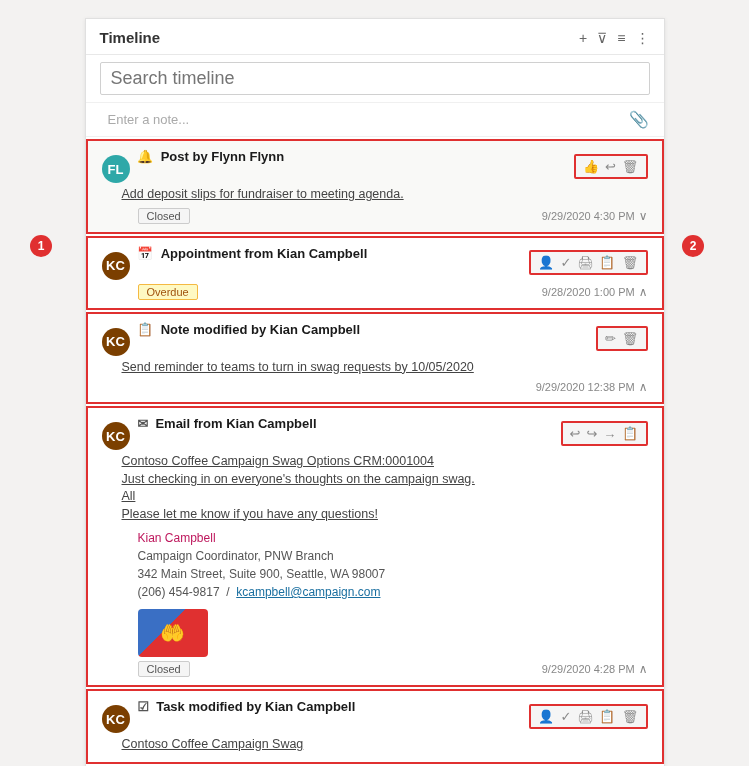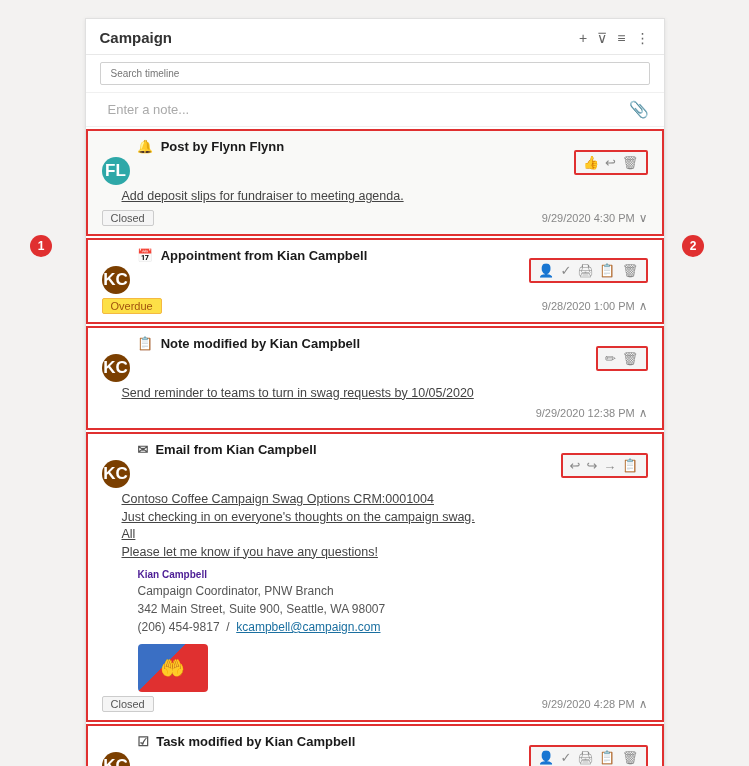--- a/index.html
+++ b/index.html
@@ -53,21 +53,21 @@
     }
     .search-bar {
       padding: 7px 14px;
       border-bottom: 1px solid #f0f0f0;
     }
     .search-bar input {
       width: 100%;
       border: 1px solid #d0d0d0;
       border-radius: 2px;
       padding: 5px 10px;
-      font-size: 10px;
+      font-size: 18px;
       color: #888;
       outline: none;
     }
     .note-input {
       padding: 7px 14px;
       display: flex;
       align-items: center;
       justify-content: space-between;
       color: #999;
       font-size: 13px;
@@ -99,25 +99,25 @@
       gap: 8px;
       flex: 1;
     }
     .avatar {
       width: 28px;
       height: 28px;
       border-radius: 50%;
       display: flex;
       align-items: center;
       justify-content: center;
-      font-size: 17px;
+      font-size: 13px;
       font-weight: 600;
       color: #fff;
       flex-shrink: 0;
-      margin-top: 18px;
+      margin-top: 6px;
     }
     .avatar-fl { background: #2ea8a8; }
     .avatar-kc { background: #7b3f00; }
     .item-title {
       font-size: 13px;
       font-weight: 600;
       color: #1a1a1a;
       display: flex;
       align-items: center;
       gap: 4px;
@@ -131,34 +131,35 @@
       font-size: 12.5px;
       color: #444;
       margin-left: 20px;
       line-height: 1.4;
       text-decoration: underline;
     }
     .item-footer {
       display: flex;
       align-items: center;
       justify-content: space-between;
+      margin-left: 36px;
       margin-top: 4px;
     }
     .badge {
       font-size: 11px;
       padding: 1px 8px;
       border-radius: 2px;
       border: 1px solid #ccc;
       color: #555;
       background: #f5f5f5;
     }
     .badge-overdue {
       border-color: #f4b942;
       color: #a0520e;
-      background: #fde047;
+      background: #fef9c3;
     }
     .timestamp {
       font-size: 11px;
       color: #888;
       display: flex;
       align-items: center;
       gap: 4px;
     }
     .chevron { color: #888; font-size: 12px; cursor: pointer; }
 
@@ -195,40 +196,40 @@
     .circle-2 { right: 35px; top: 225px; }
 
     
     .email-signature {
       margin-left: 36px;
       margin-top: 6px;
       font-size: 12px;
       line-height: 1.5;
     }
     .email-sig-name {
-      color: #4c1d95;
-      font-weight: 700;
-      font-size: 10px;
+      color: #be185d;
+      font-weight: 400;
+      font-size: 12px;
     }
     .email-sig-detail { color: #555; }
     .email-sig-link { color: #1a6fa0; text-decoration: underline; }
   </style>
 </head>
 <body>
 
 <div class="container">
 
   <div class="circle-label circle-1">1</div>
 
   <div class="circle-label circle-2">2</div>
 
   <div class="timeline-panel">
 
     <div class="timeline-header">
-      <span class="timeline-title">Campaign</span>
+      <span class="timeline-title">Timeline</span>
       <div class="header-icons">
         <span class="header-icon">+</span>
         <span class="header-icon">⊽</span>
         <span class="header-icon">≡</span>
         <span class="header-icon">⋮</span>
       </div>
     </div>
 
     <div class="search-bar">
       <input type="text" placeholder="Search timeline" style="">

